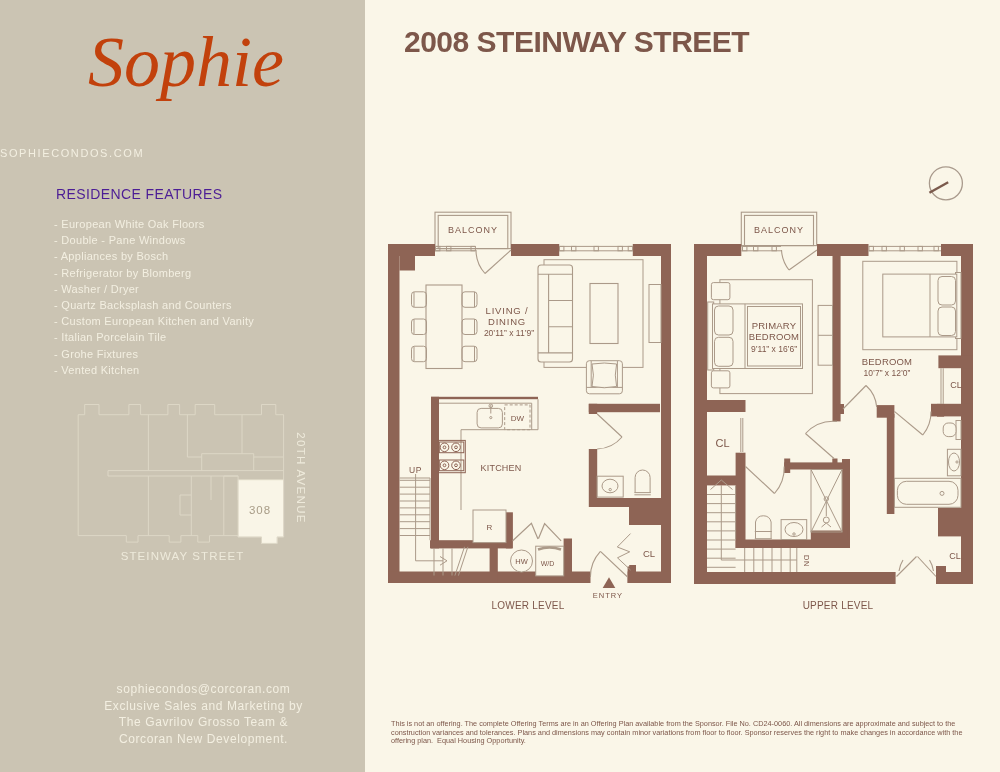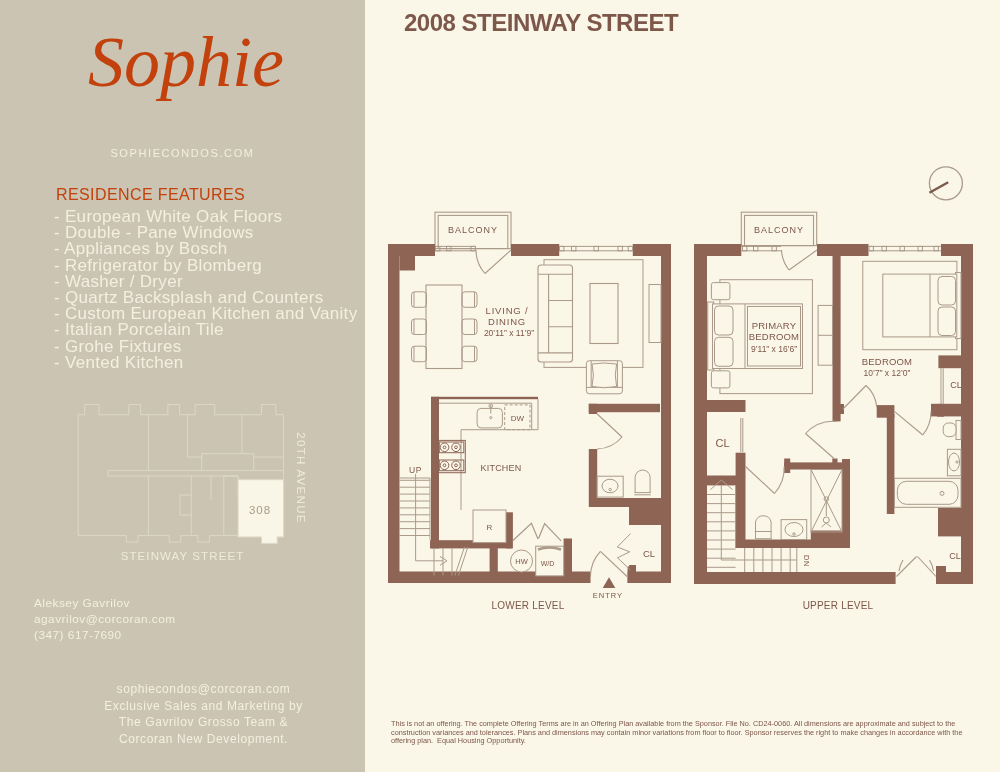--- a/index.html
+++ b/index.html
@@ -10,47 +10,46 @@
 .bh{color:#7d574a;font-weight:bold}
 </style>
 </head>
 <body>
 <div id="page">
 
 <div id="side"></div>
 
 <div class="abs" style="left:0;top:26px;width:372px;text-align:center;font-family:'Liberation Serif',serif;font-style:italic;font-size:72px;color:#c2410c;line-height:1">Sophie</div>
 
-<div class="abs" style="left:0;top:147px;width:365px;text-align:center;font-size:11px;letter-spacing:1.6px;color:#f3efe1">SOPHIECONDOS.COM</div>
-
-<div class="abs" style="left:56px;top:186px;font-size:16px;letter-spacing:0.4px;color:#c2410c">RESIDENCE FEATURES</div>
-
-<div class="abs" style="left:54px;top:209px;font-size:17px;letter-spacing:0.3px;line-height:16.2px;color:#f3efe1">
+<div class="abs" style="left:0;top:147px;width:365px;font-size:11px;letter-spacing:1.6px;color:#f3efe1">SOPHIECONDOS.COM</div>
+
+<div class="abs" style="left:56px;top:186px;font-size:14px;letter-spacing:0.4px;color:#4c1d95">RESIDENCE FEATURES</div>
+
+<div class="abs" style="left:54px;top:216px;font-size:11px;letter-spacing:0.3px;line-height:16.2px;color:#f3efe1">
 - European White Oak Floors<br>
 - Double - Pane Windows<br>
 - Appliances by Bosch<br>
 - Refrigerator by Blomberg<br>
 - Washer / Dryer<br>
 - Quartz Backsplash and Counters<br>
 - Custom European Kitchen and Vanity<br>
 - Italian Porcelain Tile<br>
 - Grohe Fixtures<br>
 - Vented Kitchen
 </div>
 
 <div class="abs" style="left:238px;top:472px;width:125px;text-align:center;font-size:11.5px;letter-spacing:1.3px;color:#eeeadb;transform:rotate(90deg)">20TH AVENUE</div>
 
 <div class="abs" style="left:0px;top:550px;width:365px;text-align:center;font-size:11.5px;letter-spacing:1.1px;color:#eeeadb">STEINWAY STREET</div>
 
-<div class="abs" style="left:34px;top:595px;font-size:11.8px;letter-spacing:0.5px;line-height:16.2px;color:#f3efe1">Aleksey Gavrilov<br>agavrilov@corcoran.com<br>(347) 617-7690</div>
 
 
 <div class="abs" style="left:0;top:681px;width:407px;text-align:center;font-size:12px;letter-spacing:0.6px;line-height:16.6px;color:#f3efe1">sophiecondos@corcoran.com<br>Exclusive Sales and Marketing by<br>The Gavrilov Grosso Team &amp;<br>Corcoran New Development.</div>
 
-<div class="abs bh" style="left:404px;top:9px;font-size:24px;letter-spacing:-0.5px">2008 STEINWAY STREET</div>
+<div class="abs bh" style="left:404px;top:25px;font-size:30px;letter-spacing:-0.5px">2008 STEINWAY STREET</div>
 
 
 
 <div class="abs" style="left:391px;top:720px;width:600px;font-size:7.3px;line-height:8.6px;color:#7d574a;white-space:nowrap">This is not an offering. The complete Offering Terms are in an Offering Plan available from the Sponsor. File No. CD24-0060. All dimensions are approximate and subject to the<br>construction variances and tolerances. Plans and dimensions may contain minor variations from floor to floor. Sponsor reserves the right to make changes in accordance with the<br>offering plan.&nbsp; Equal Housing Opportunity.</div>
 
 <svg class="abs" style="left:0;top:0" width="1000" height="772" viewBox="0 0 1000 772">
 <g fill="none" stroke="#ddd7c6" stroke-width="1">
 
 <path d="M78.2,414.7 H84.7 V404.5 H99 V414.7 H128.9 V404.5 H140.6 V414.7 H167.9 V404.5 H179.6 V414.7 H195.2 V404.5 H214.7 V414.7 H261.5 V404.5 H275.8 V414.7 H283.6 V536.9 H277.1 V543.4 H261.5 V536.9 H238.1 V535.6 H209.5 V542.1 H197.8 V535.6 H180.9 V542.1 H169.2 V535.6 H138 V542.1 H126.3 V535.6 H78.2 Z"></path>
 

